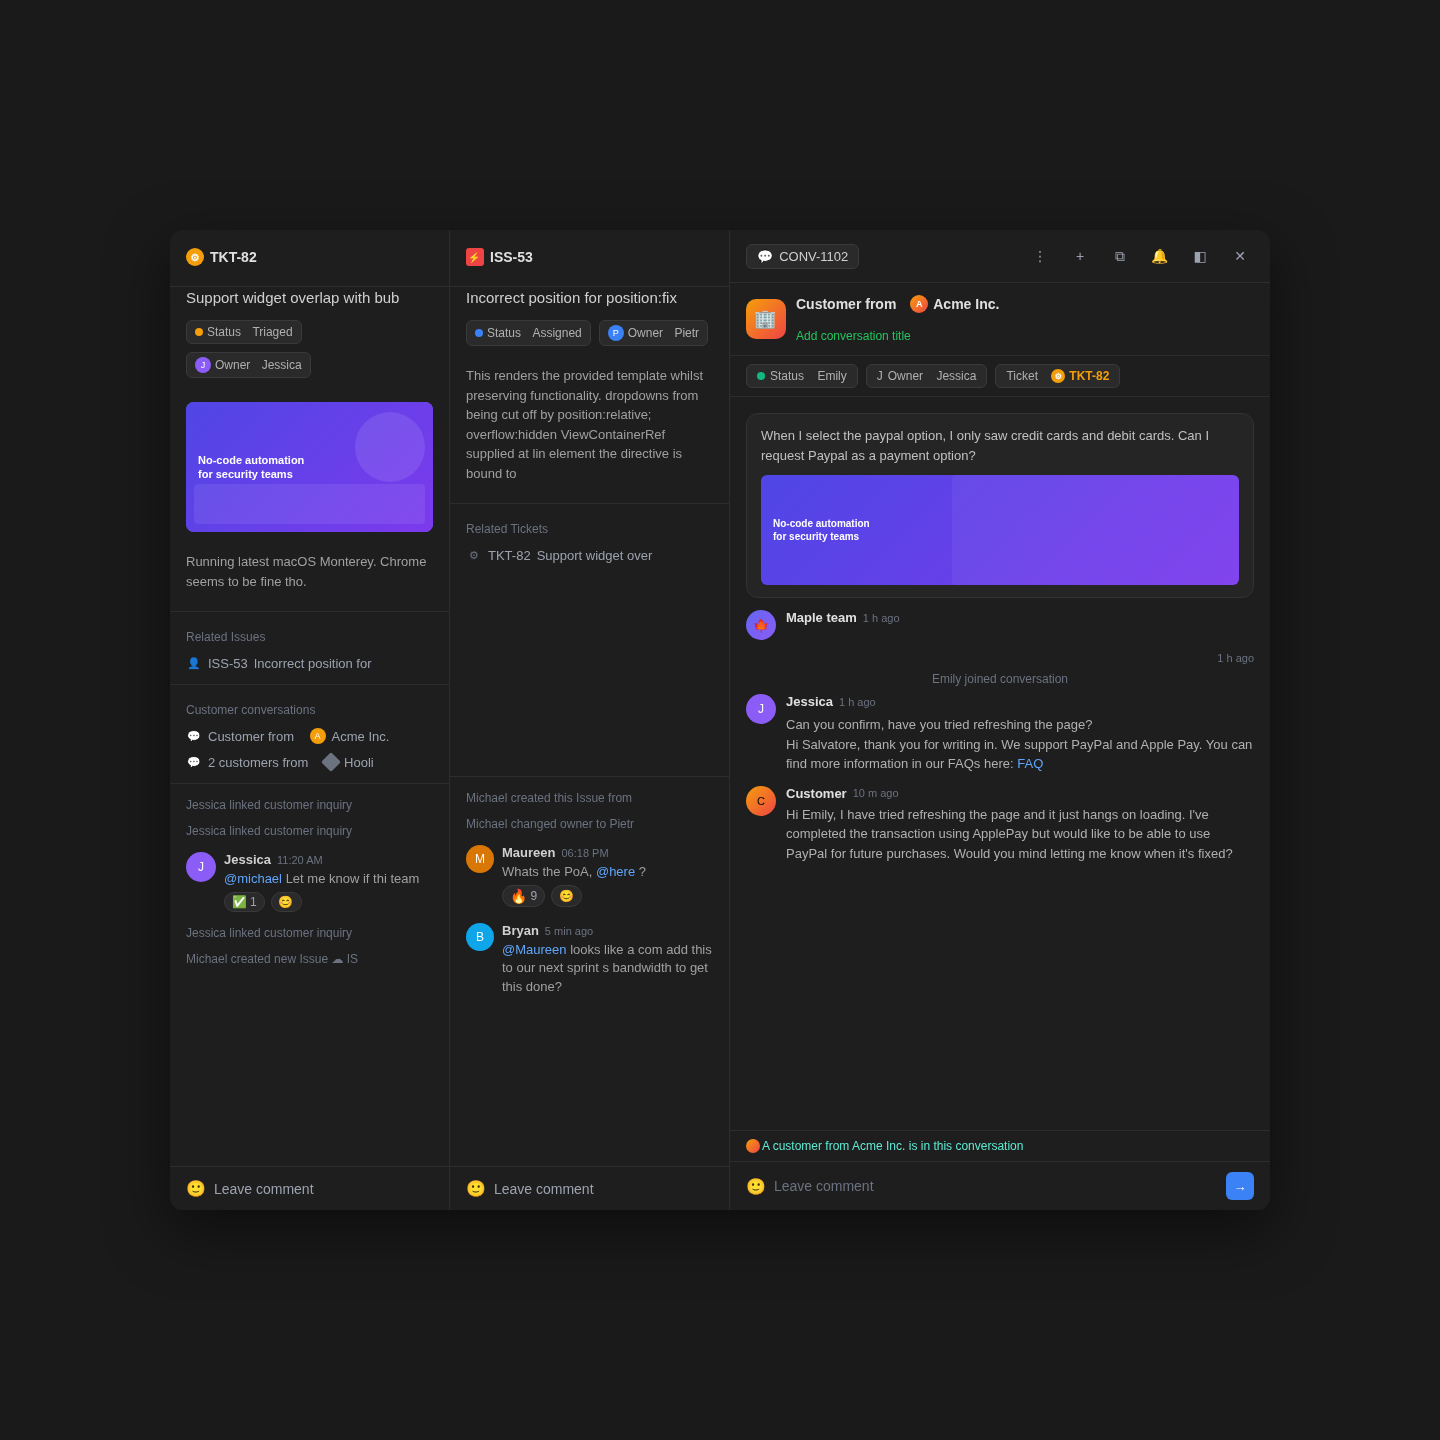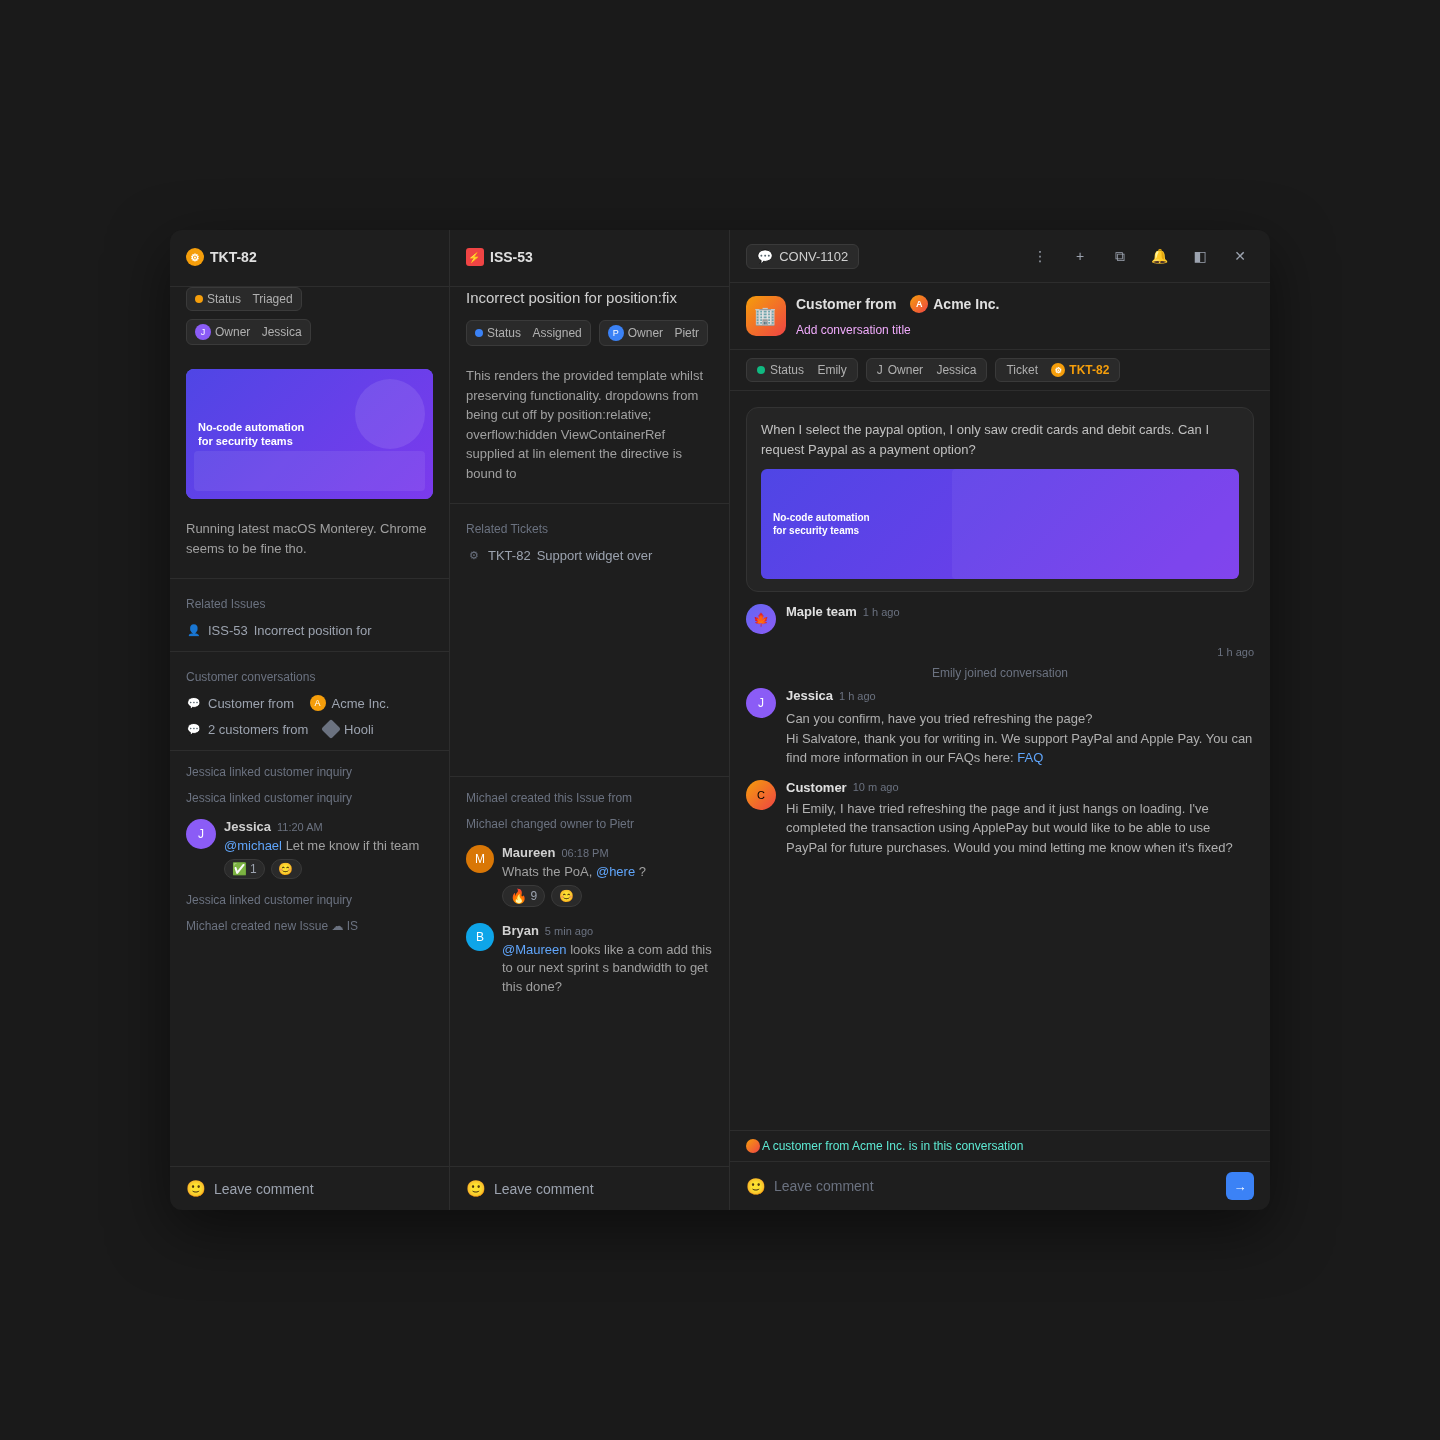--- a/index.html
+++ b/index.html
@@ -387,22 +387,22 @@
       border-radius: 50%;
       background: linear-gradient(135deg, #f59e0b, #ef4444);
       display: flex;
       align-items: center;
       justify-content: center;
       font-size: 9px;
       color: white;
     }
     .conv-title-placeholder {
       font-size: 12px;
-      color: #f0abfc;
-      margin-top: 10px;
+      color: #22c55e;
+      margin-top: 16px;
     }
 
     .conv-badges {
       padding: 8px 16px;
       display: flex;
       gap: 8px;
       border-bottom: 1px solid #2d2d2d;
       flex-wrap: wrap;
     }
     .conv-badge {
@@ -636,20 +636,21 @@
 
 <div class="app-container">
 
   <div class="col col-ticket1">
     <div class="panel-header">
       <div class="ticket-id">
         <div class="ticket-icon">⚙</div>
         <span>TKT-82</span>
       </div>
     </div>
+    <div class="ticket-title">Support widget overlap with bub</div>
     <div class="badges-row">
       <div class="badge">
         <span class="status-dot triaged"></span>
         <span>Status</span>&nbsp;<span>Triaged</span>
       </div>
       <div class="badge">
         <div class="avatar-sm jessica">J</div>
         <span>Owner</span>&nbsp;<span>Jessica</span>
       </div>
     </div>

